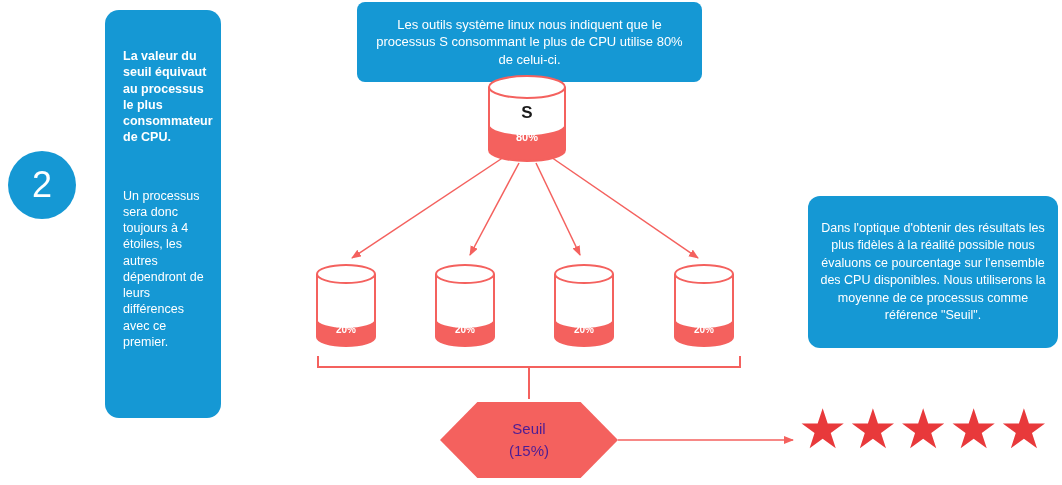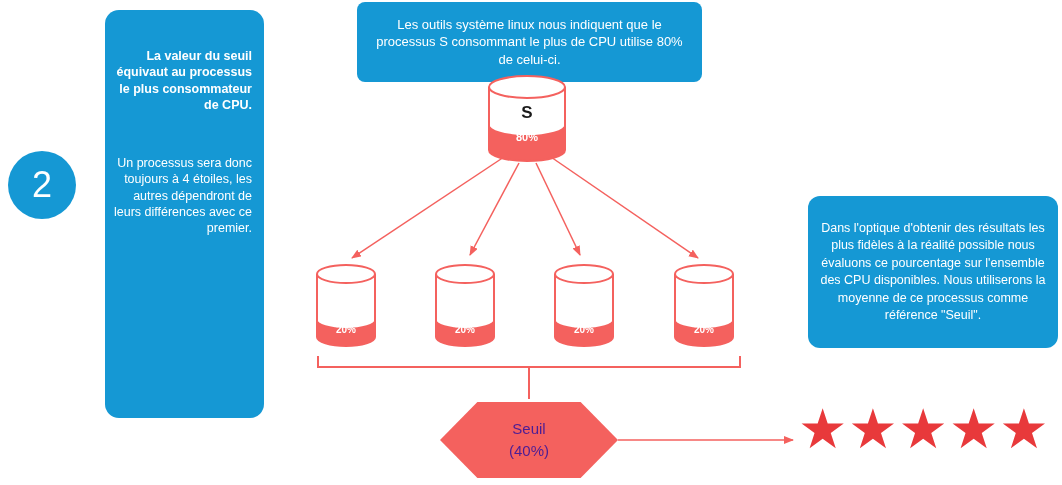--- a/index.html
+++ b/index.html
@@ -1,22 +1,22 @@
 <!DOCTYPE html>
 <html style="--blue: #1598d4; --coral: #f4615e; --star: #e8393b;"><head>
 <meta charset="utf-8">
 <style>
   * { box-sizing: border-box; margin: 0; padding: 0; }
   html, body { background: #ffffff; }
   body { font-family: "Liberation Sans", sans-serif; }
   .canvas { position: relative; width: 1062px; height: 485px; background: #fff; overflow: hidden; }
 
   .panel { position: absolute; background: var(--blue); color: #fff; }
-  .left-panel { left: 105px; top: 10px; width: 159px; height: 408px; padding: 38px 12px 0 6px;
-                font-size: 12.5px; line-height: 1.3; border-radius: 14px; text-align: right; }
+  .left-panel { left: 105px; top: 10px; width: 116px; height: 408px; padding: 38px 12px 0 18px;
+                font-size: 12.5px; line-height: 1.3; border-radius: 14px; }
   .left-panel .heading { font-weight: bold; margin-bottom: 42px; }
   .top-callout { left: 357px; top: 2px; width: 345px; height: 80px; border-radius: 8px;
                  display: flex; align-items: center; justify-content: center; text-align: center;
                  font-size: 13px; line-height: 1.35; padding: 4px 12px; }
   .right-callout { left: 808px; top: 196px; width: 250px; height: 152px; border-radius: 12px;
                    display: flex; align-items: center; justify-content: center; text-align: center;
                    font-size: 12.5px; line-height: 1.4; padding: 18px 12px; }
 
   .step-circle { position: absolute; left: 8px; top: 151px; width: 68px; height: 68px;
                  border-radius: 50%; background: var(--blue); color: #fff;
@@ -130,18 +130,18 @@
       <path class="cyl-fill" d="M1,10 L1,73 A29,9 0 0 0 59,73 L59,10 Z"></path>
       <path class="cyl-band" d="M1,55 A29,9 0 0 0 59,55 L59,73 A29,9 0 0 1 1,73 Z"></path>
       <path class="cyl-outline" d="M1,10 L1,73 A29,9 0 0 0 59,73 L59,10"></path>
       <ellipse class="cyl-outline" cx="30" cy="10" rx="29" ry="9" style="fill:#fff"></ellipse>
       <text class="cyl-usage-sm" x="30" y="69" text-anchor="middle">20%</text>
     </svg>
   </div>
 
   <div class="hexagon">
     <div>Seuil</div>
-    <div>(40%)</div>
+    <div>(15%)</div>
   </div>
 
   <div class="stars">★★★★★</div>
 
 </div>
 
 </body></html>

